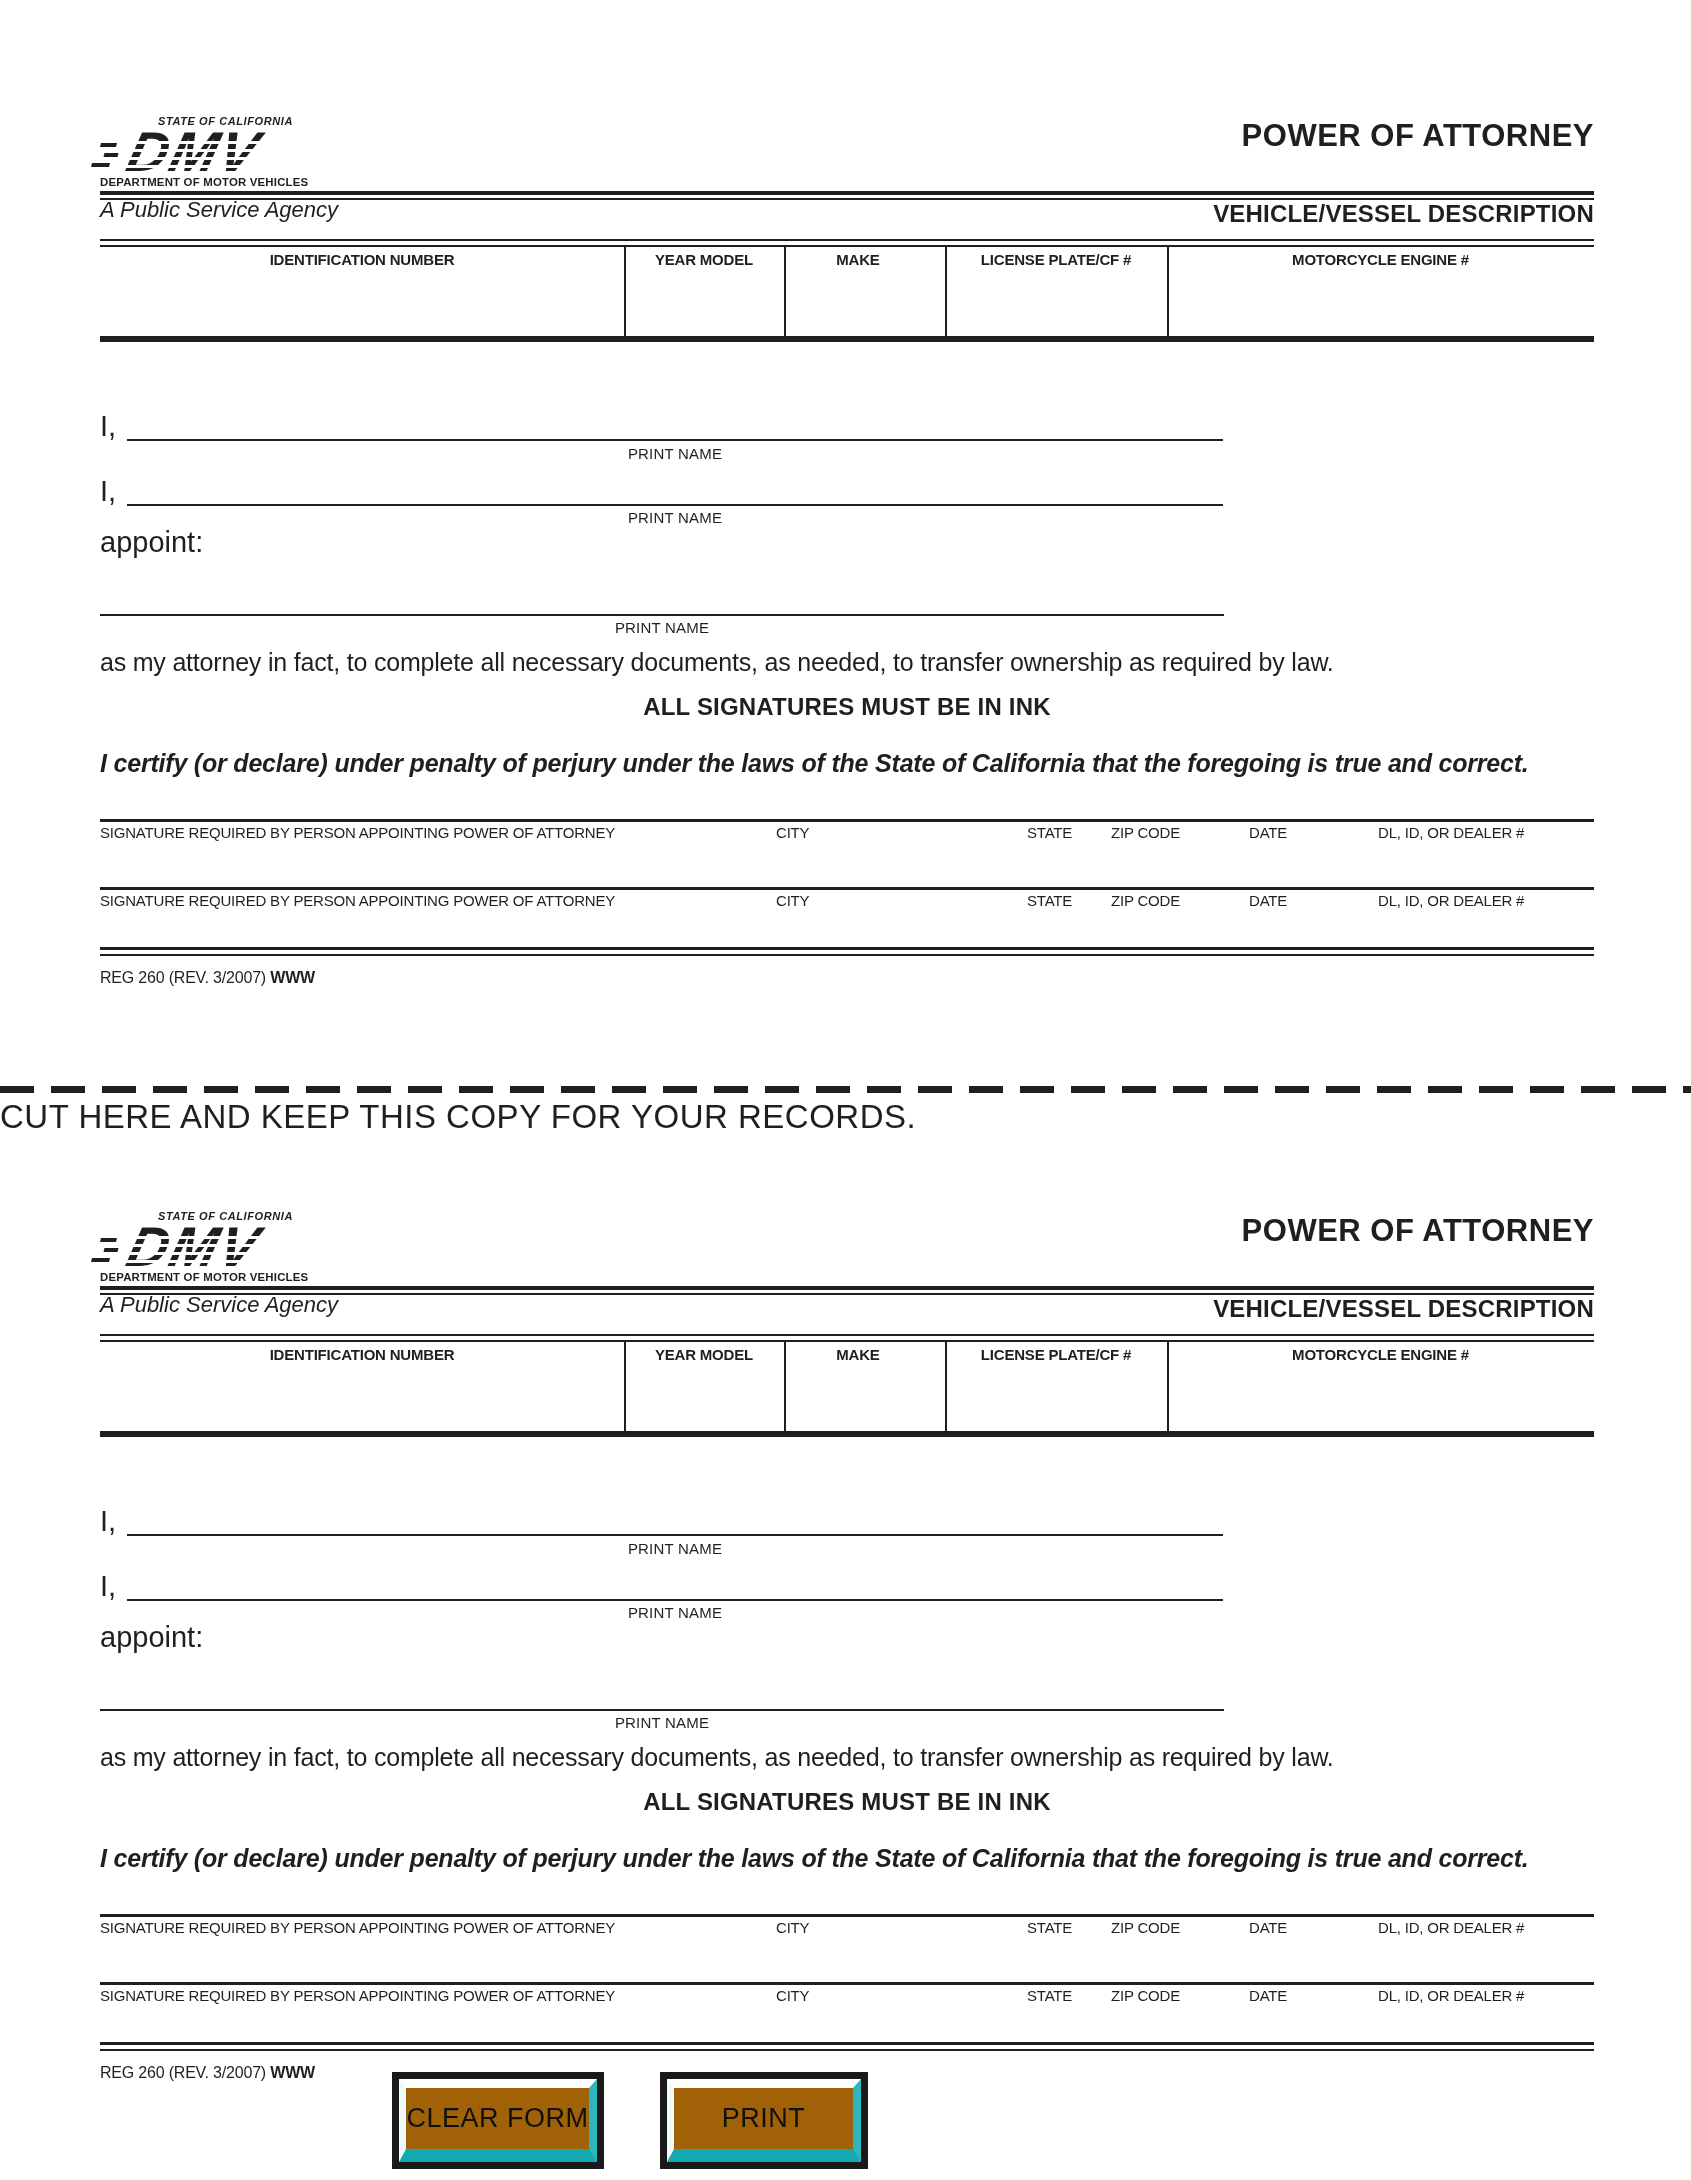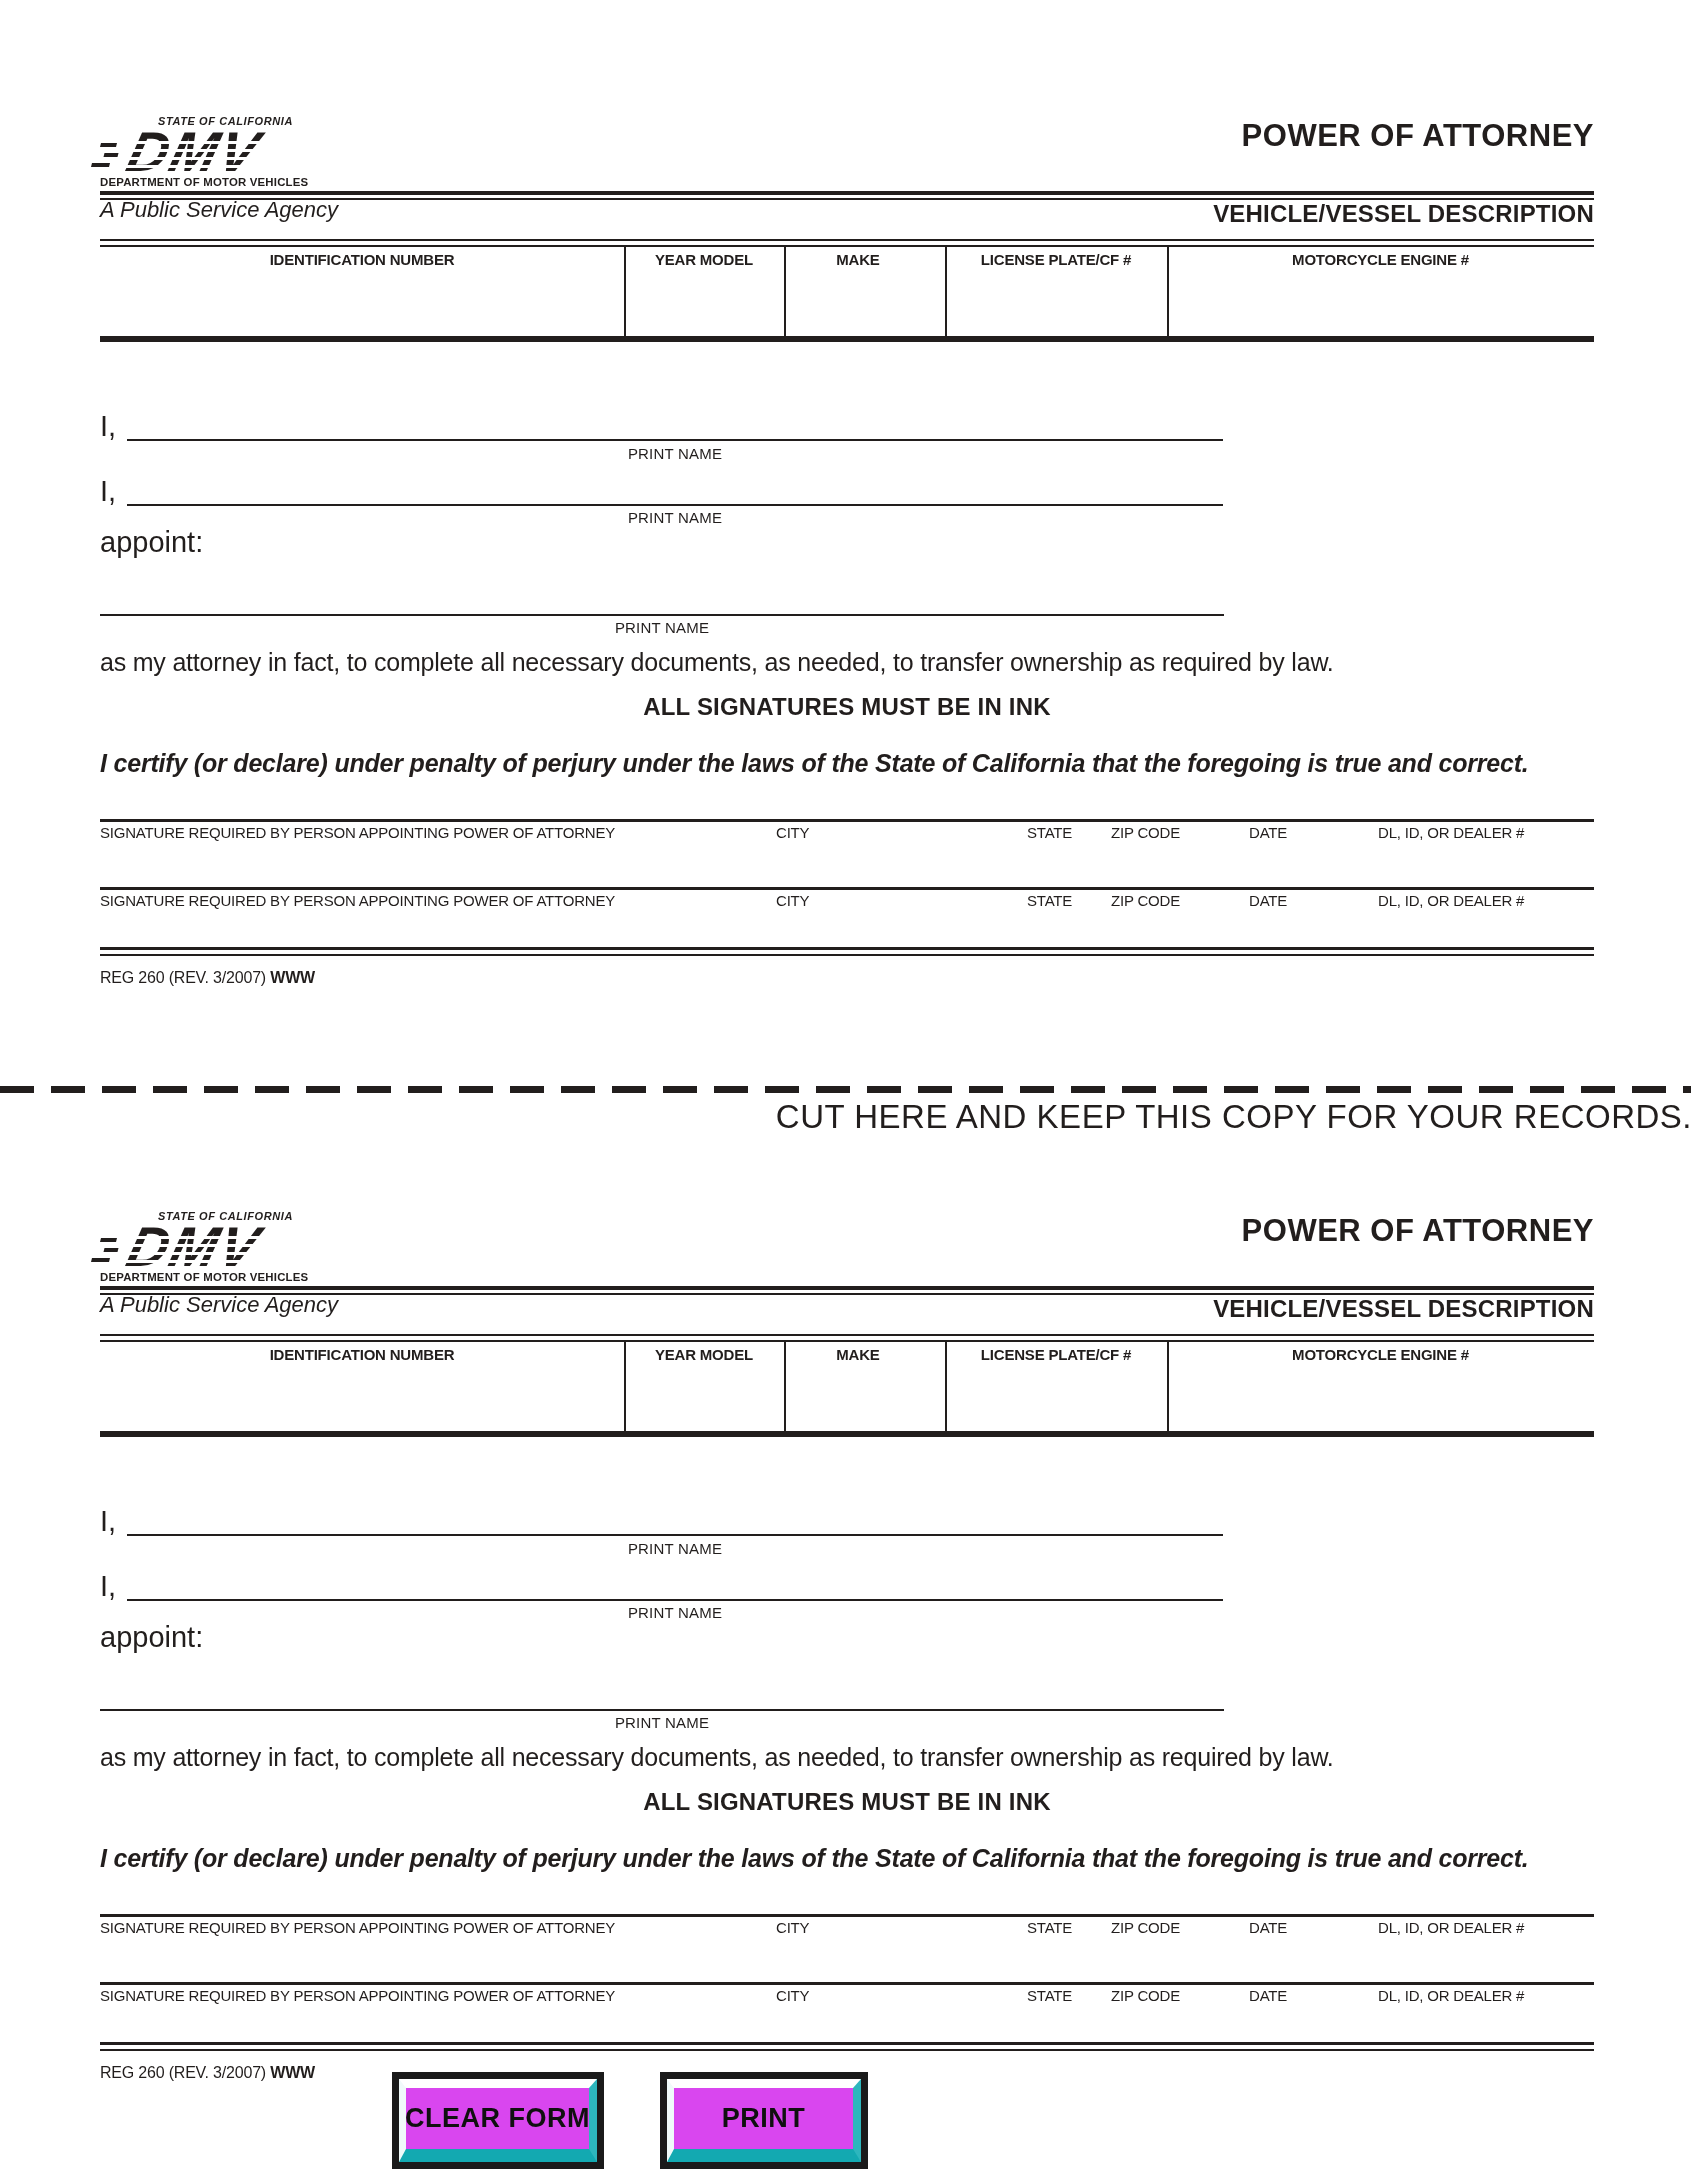--- a/index.html
+++ b/index.html
@@ -75,32 +75,32 @@
   .szr1{top:843px} .szr2{top:910px}
 
   .endrule { position:absolute; left:100px; width:1494px; top:947px; height:9px; box-sizing:border-box;
              border-top:3px solid #221e1d; border-bottom:2px solid #221e1d; }
   .footer { position:absolute; left:100px; top:969px; font-size:16px; letter-spacing:-0.2px; }
   .footer b { font-weight:bold; }
 
   
   .cut-dashes { position:absolute; left:0; top:1086px; width:1692px; height:7px;
                 background:repeating-linear-gradient(90deg,#221e1d 0 34px,transparent 34px 51px); }
-  .cut-text { position:absolute; left:0; width:1692px; top:1098px; text-align:right;
+  .cut-text { position:absolute; left:0; width:1692px; top:1098px; text-align:left;
               font-size:33px; letter-spacing:0.5px; }
 
   
   .btn { position:absolute; background:#1a1a1a; padding:7px; box-sizing:border-box; cursor:pointer; }
   .btn-clear { left:392px; top:2072px; width:212px; height:97px; }
   .btn-print { left:660px; top:2072px; width:208px; height:97px; }
-  .btn-inner { width:100%; height:100%; box-sizing:border-box; background:#d946ef;
+  .btn-inner { width:100%; height:100%; box-sizing:border-box; background:#a16207;
                border-top:9px solid #ffffff; border-left:7px solid #f0fafa;
                border-right:8px solid #2db6bd; border-bottom:13px solid #13a9b1;
                display:flex; align-items:center; justify-content:center;
-               font-weight:bold; font-size:27px; color:#101010; letter-spacing:0.5px; white-space:nowrap; }
+               font-weight:normal; font-size:27px; color:#101010; letter-spacing:0.5px; white-space:nowrap; }
 </style>
 </head>
 <body>
 
 <section class="copy" style="top:0px">
   <div class="logo">
     <div class="logo-state">STATE OF CALIFORNIA</div>
     <div class="logo-dmv">
       <span>DMV</span>
       <i class="stripe s1"></i>

